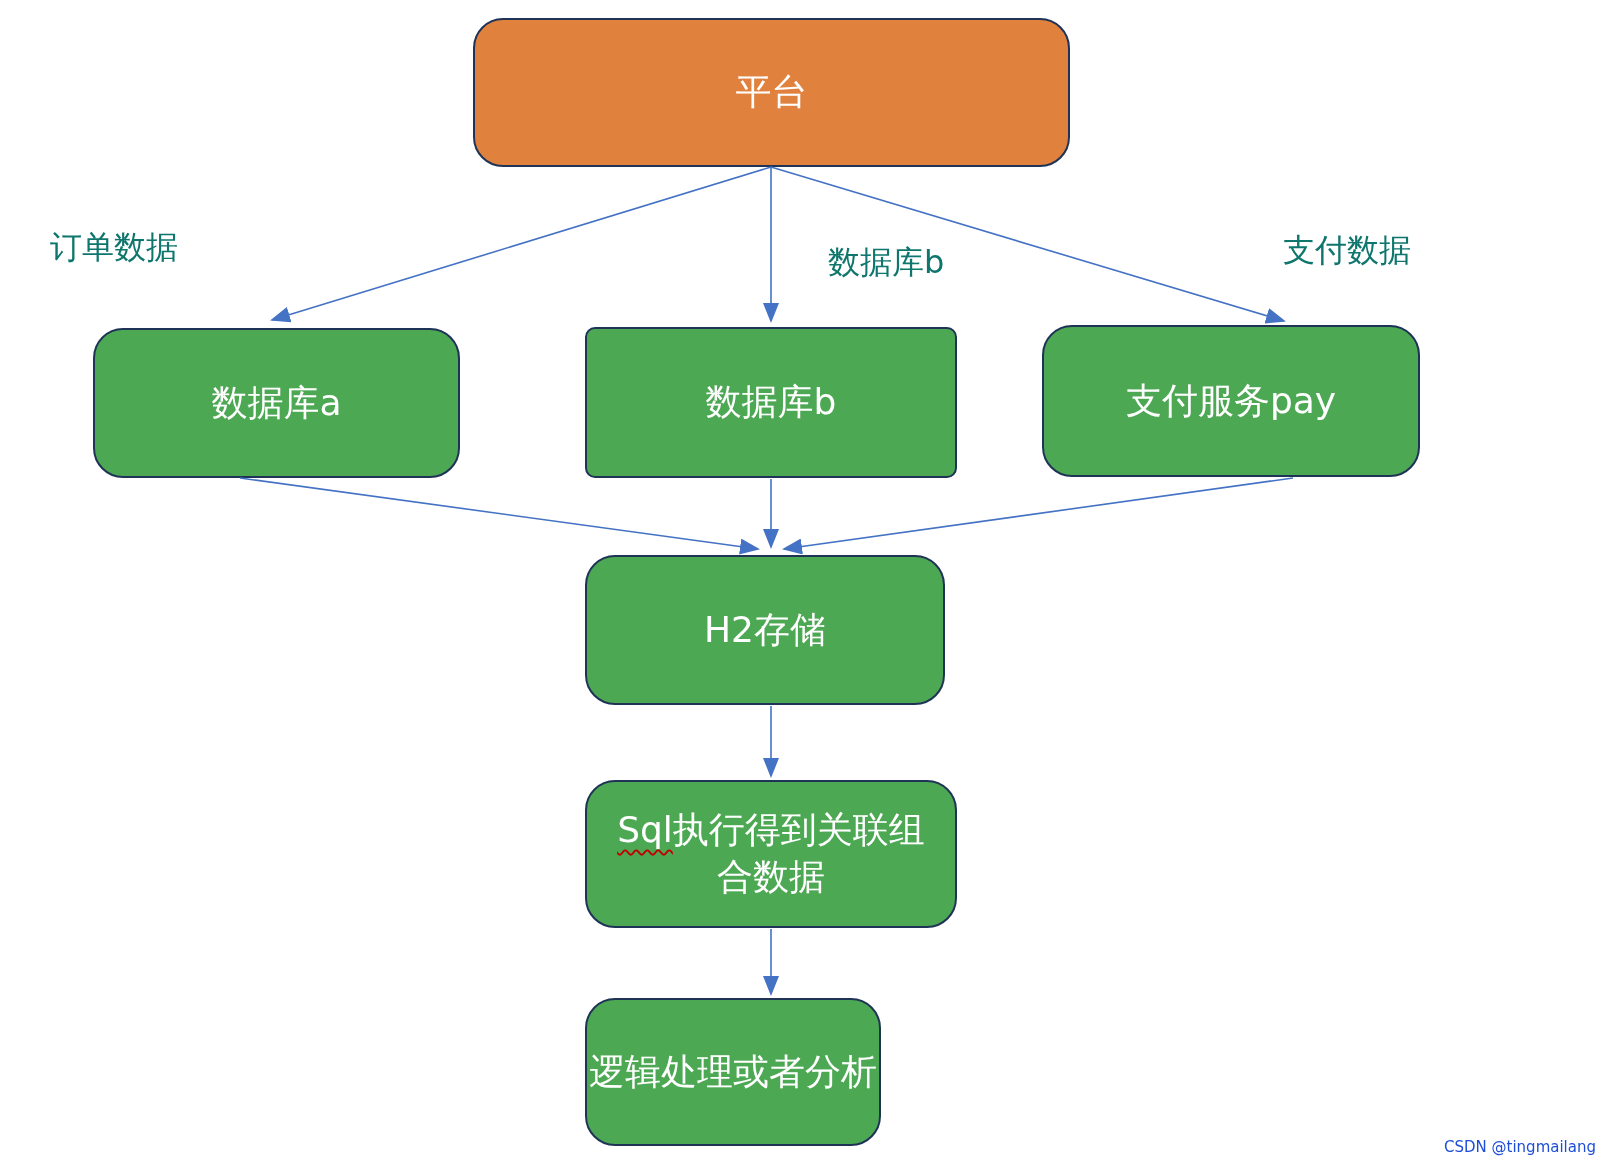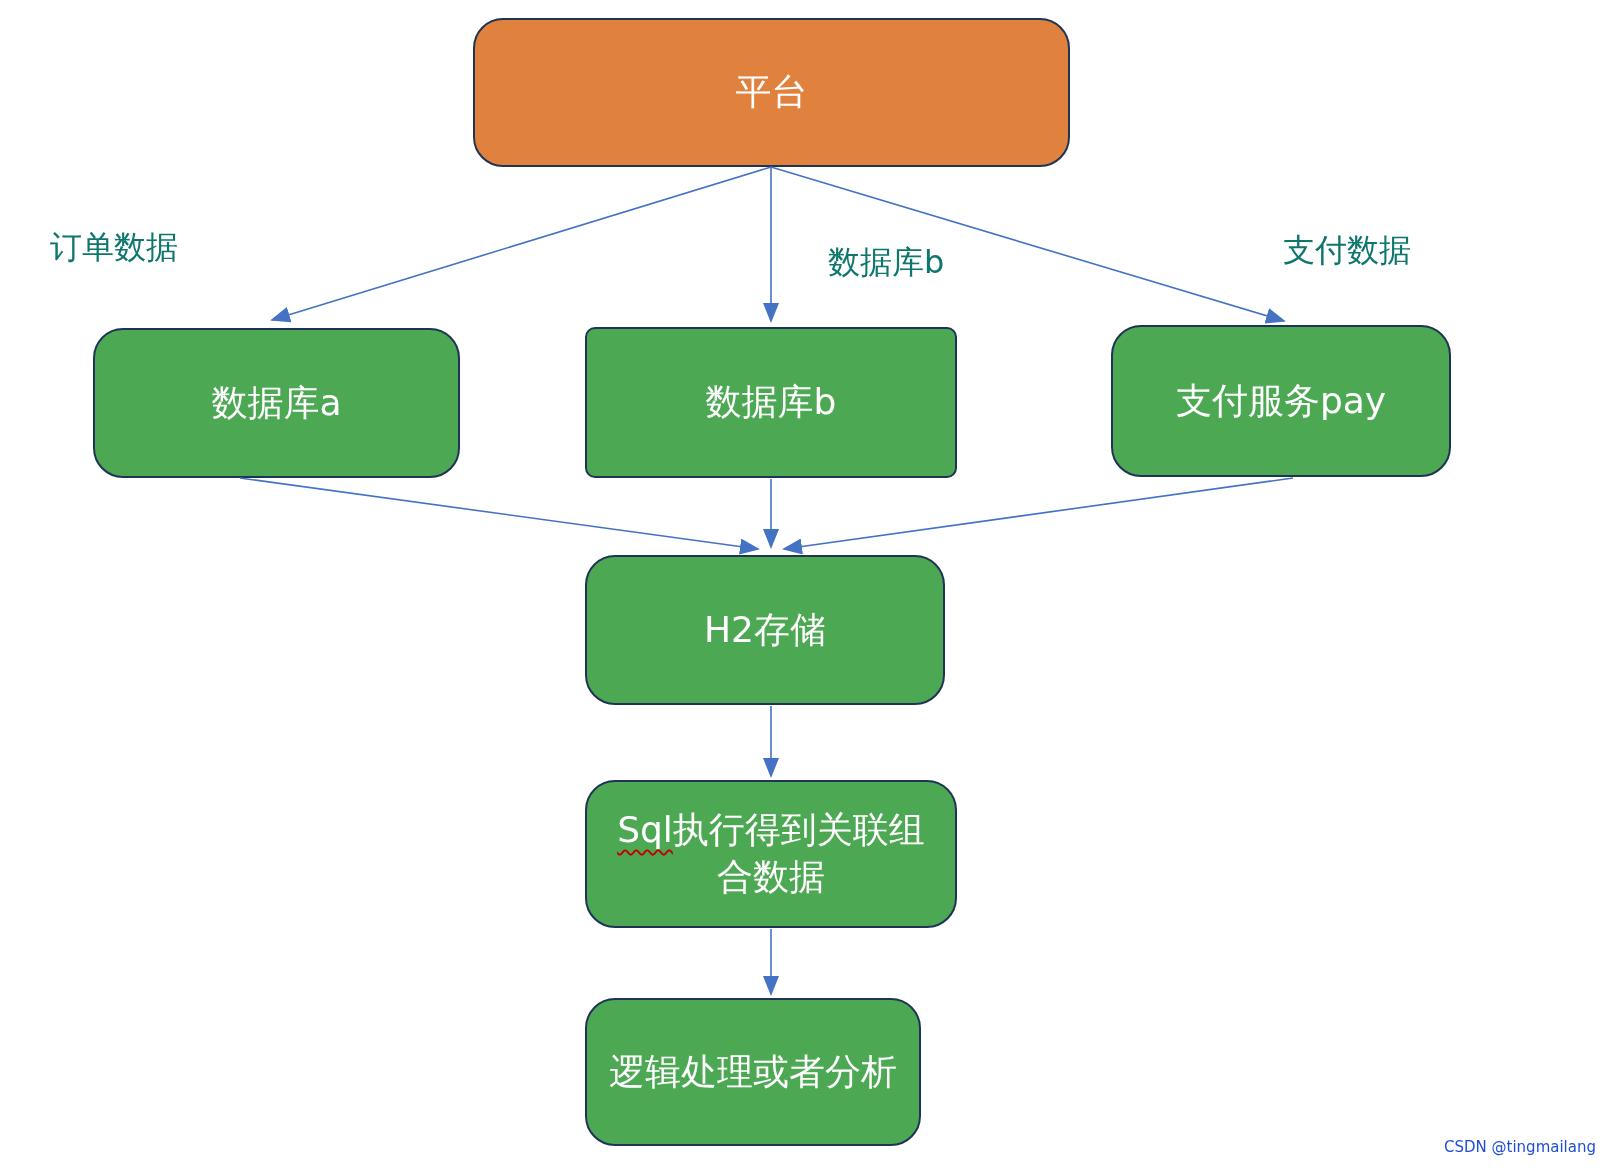--- a/index.html
+++ b/index.html
@@ -36,24 +36,24 @@
     color: #ffffff;
     font-size: 36px;
     line-height: 1.3;
     z-index: 1;
   }
   .node.orange { background: #E0823E; }
   .node.green  { background: #4DA853; }
   .node-platform { left: 473px; top: 18px;  width: 597px; height: 149px; }
   .node-db-a     { left: 93px;  top: 328px; width: 367px; height: 150px; }
   .node-db-b     { left: 585px; top: 327px; width: 372px; height: 151px; border-radius: 10px; }
-  .node-pay      { left: 1111px;top: 325px; width: 340px; height: 152px; }
+  .node-pay      { left: 1042px;top: 325px; width: 378px; height: 152px; }
   .node-h2       { left: 585px; top: 555px; width: 360px; height: 150px; }
   .node-sql      { left: 585px; top: 780px; width: 372px; height: 148px; padding: 0 18px; }
-  .node-logic    { left: 585px; top: 998px; width: 336px; height: 148px; }
+  .node-logic    { left: 585px; top: 998px; width: 296px; height: 148px; }
   .edge-label {
     position: absolute;
     color: #0f766e;
     font-size: 32px;
     line-height: 44px;
     white-space: nowrap;
     z-index: 1;
   }
   .edge-label-order   { left: 50px;   top: 225px; }
   .edge-label-product { left: 828px;  top: 240px; }

